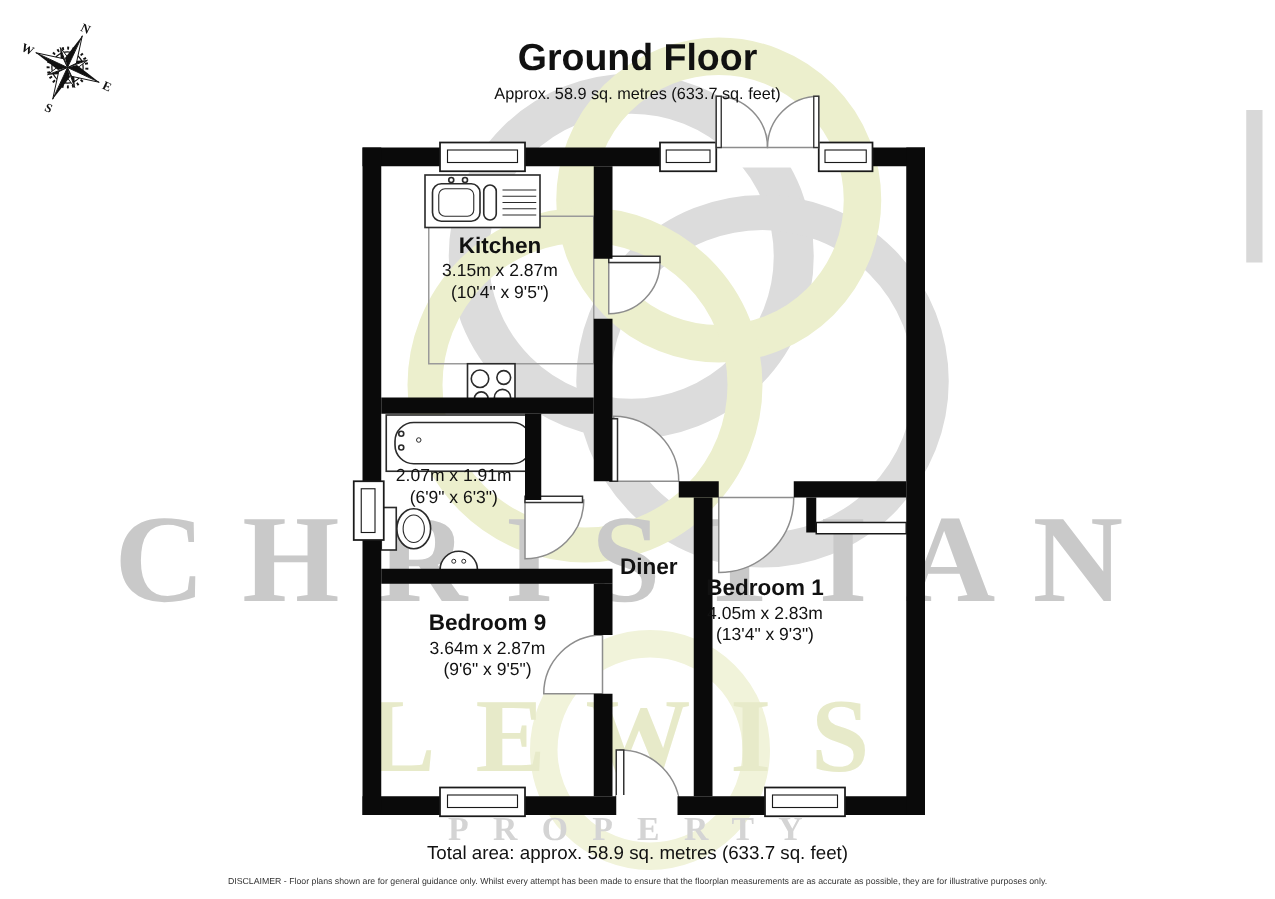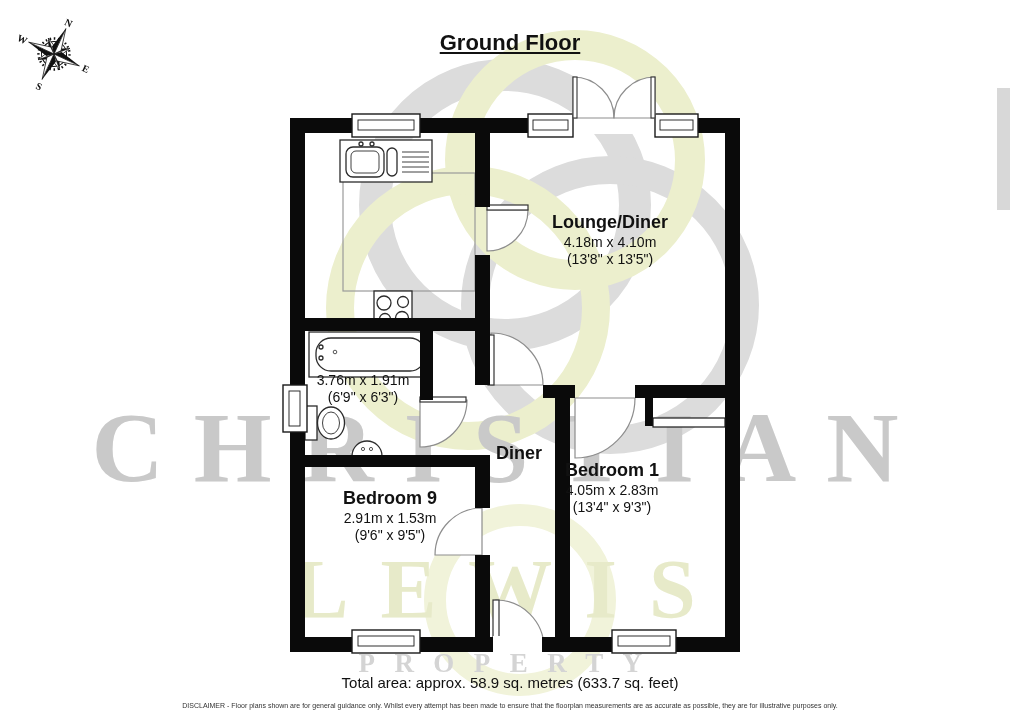--- a/index.html
+++ b/index.html
@@ -9,21 +9,21 @@
   svg{display:block;}
   
   .wm{position:absolute;left:0;right:0;text-align:center;
       font-family:"Liberation Serif",serif;font-weight:bold;white-space:nowrap;
       pointer-events:none;line-height:1;}
   .wm1{top:398px;font-size:100px;letter-spacing:0.30em;color:#c9c9c9;}
   .wm2{top:548px;font-size:84px;letter-spacing:0.38em;color:#e7eac9;}
   .wm3{top:650px;font-size:27px;letter-spacing:0.72em;color:#d4d4d4;}
   
   .header{left:0;right:0;top:30px;text-align:center;}
-  .title{font-size:22px;font-weight:bold;text-decoration:underline;}
+  .title{font-size:30px;font-weight:bold;}
   .subtitle{font-size:13px;margin-top:3px;}
   .total{left:0;right:0;top:674px;text-align:center;font-size:15px;}
   .disclaimer{left:0;right:0;top:702px;text-align:center;font-size:7px;color:#333;}
   
   .room-label{position:absolute;text-align:center;line-height:1.22;}
   .room-name{font-weight:bold;font-size:18px;}
   .room-dim{font-size:14px;}
   .layer{position:absolute;left:0;top:0;}
 </style>
 </head>
@@ -195,46 +195,47 @@
       <use href="#cpt-long" transform="rotate(270)"></use>
       <text y="-31" text-anchor="middle">N</text>
       <text x="35" y="3.5" text-anchor="middle">E</text>
       <text y="39" text-anchor="middle">S</text>
       <text x="-35" y="3.5" text-anchor="middle">W</text>
     </g>
   </svg>
 
   <div class="abs header">
     <div class="title">Ground Floor</div>
-  </div>
-
-
-  <div class="room-label" style="left:520px;top:212px;width:180px">
-    <div class="room-name">Lounge/Diner</div>
-    <div class="room-dim">4.18m x 4.10m</div>
-    <div class="room-dim">(13'8" x 13'5")</div>
-  </div>
+    <div class="subtitle">Approx. 58.9 sq. metres (633.7 sq. feet)</div>
+  </div>
+
+  <div class="room-label" style="left:330px;top:186px;width:140px">
+    <div class="room-name">Kitchen</div>
+    <div class="room-dim">3.15m x 2.87m</div>
+    <div class="room-dim">(10'4" x 9'5")</div>
+  </div>
+
 
   <div class="room-label" style="left:288px;top:372px;width:150px">
-    <div class="room-dim">3.76m x 1.91m</div>
+    <div class="room-dim">2.07m x 1.91m</div>
     <div class="room-dim">(6'9" x 6'3")</div>
   </div>
 
   <div class="room-label" style="left:479px;top:443px;width:80px">
     <div class="room-name">Diner</div>
   </div>
 
   <div class="room-label" style="left:532px;top:460px;width:160px">
     <div class="room-name">Bedroom 1</div>
     <div class="room-dim">4.05m x 2.83m</div>
     <div class="room-dim">(13'4" x 9'3")</div>
   </div>
 
   <div class="room-label" style="left:310px;top:488px;width:160px">
     <div class="room-name">Bedroom 9</div>
-    <div class="room-dim">2.91m x 1.53m</div>
+    <div class="room-dim">3.64m x 2.87m</div>
     <div class="room-dim">(9'6" x 9'5")</div>
   </div>
 
   <div class="abs total">Total area: approx. 58.9 sq. metres (633.7 sq. feet)</div>
   <div class="abs disclaimer">DISCLAIMER -  Floor plans shown are for general guidance only. Whilst every attempt has been made to ensure that the floorplan measurements are as accurate as possible, they are for illustrative purposes only.</div>
 
 </div>
 
 </body></html>

